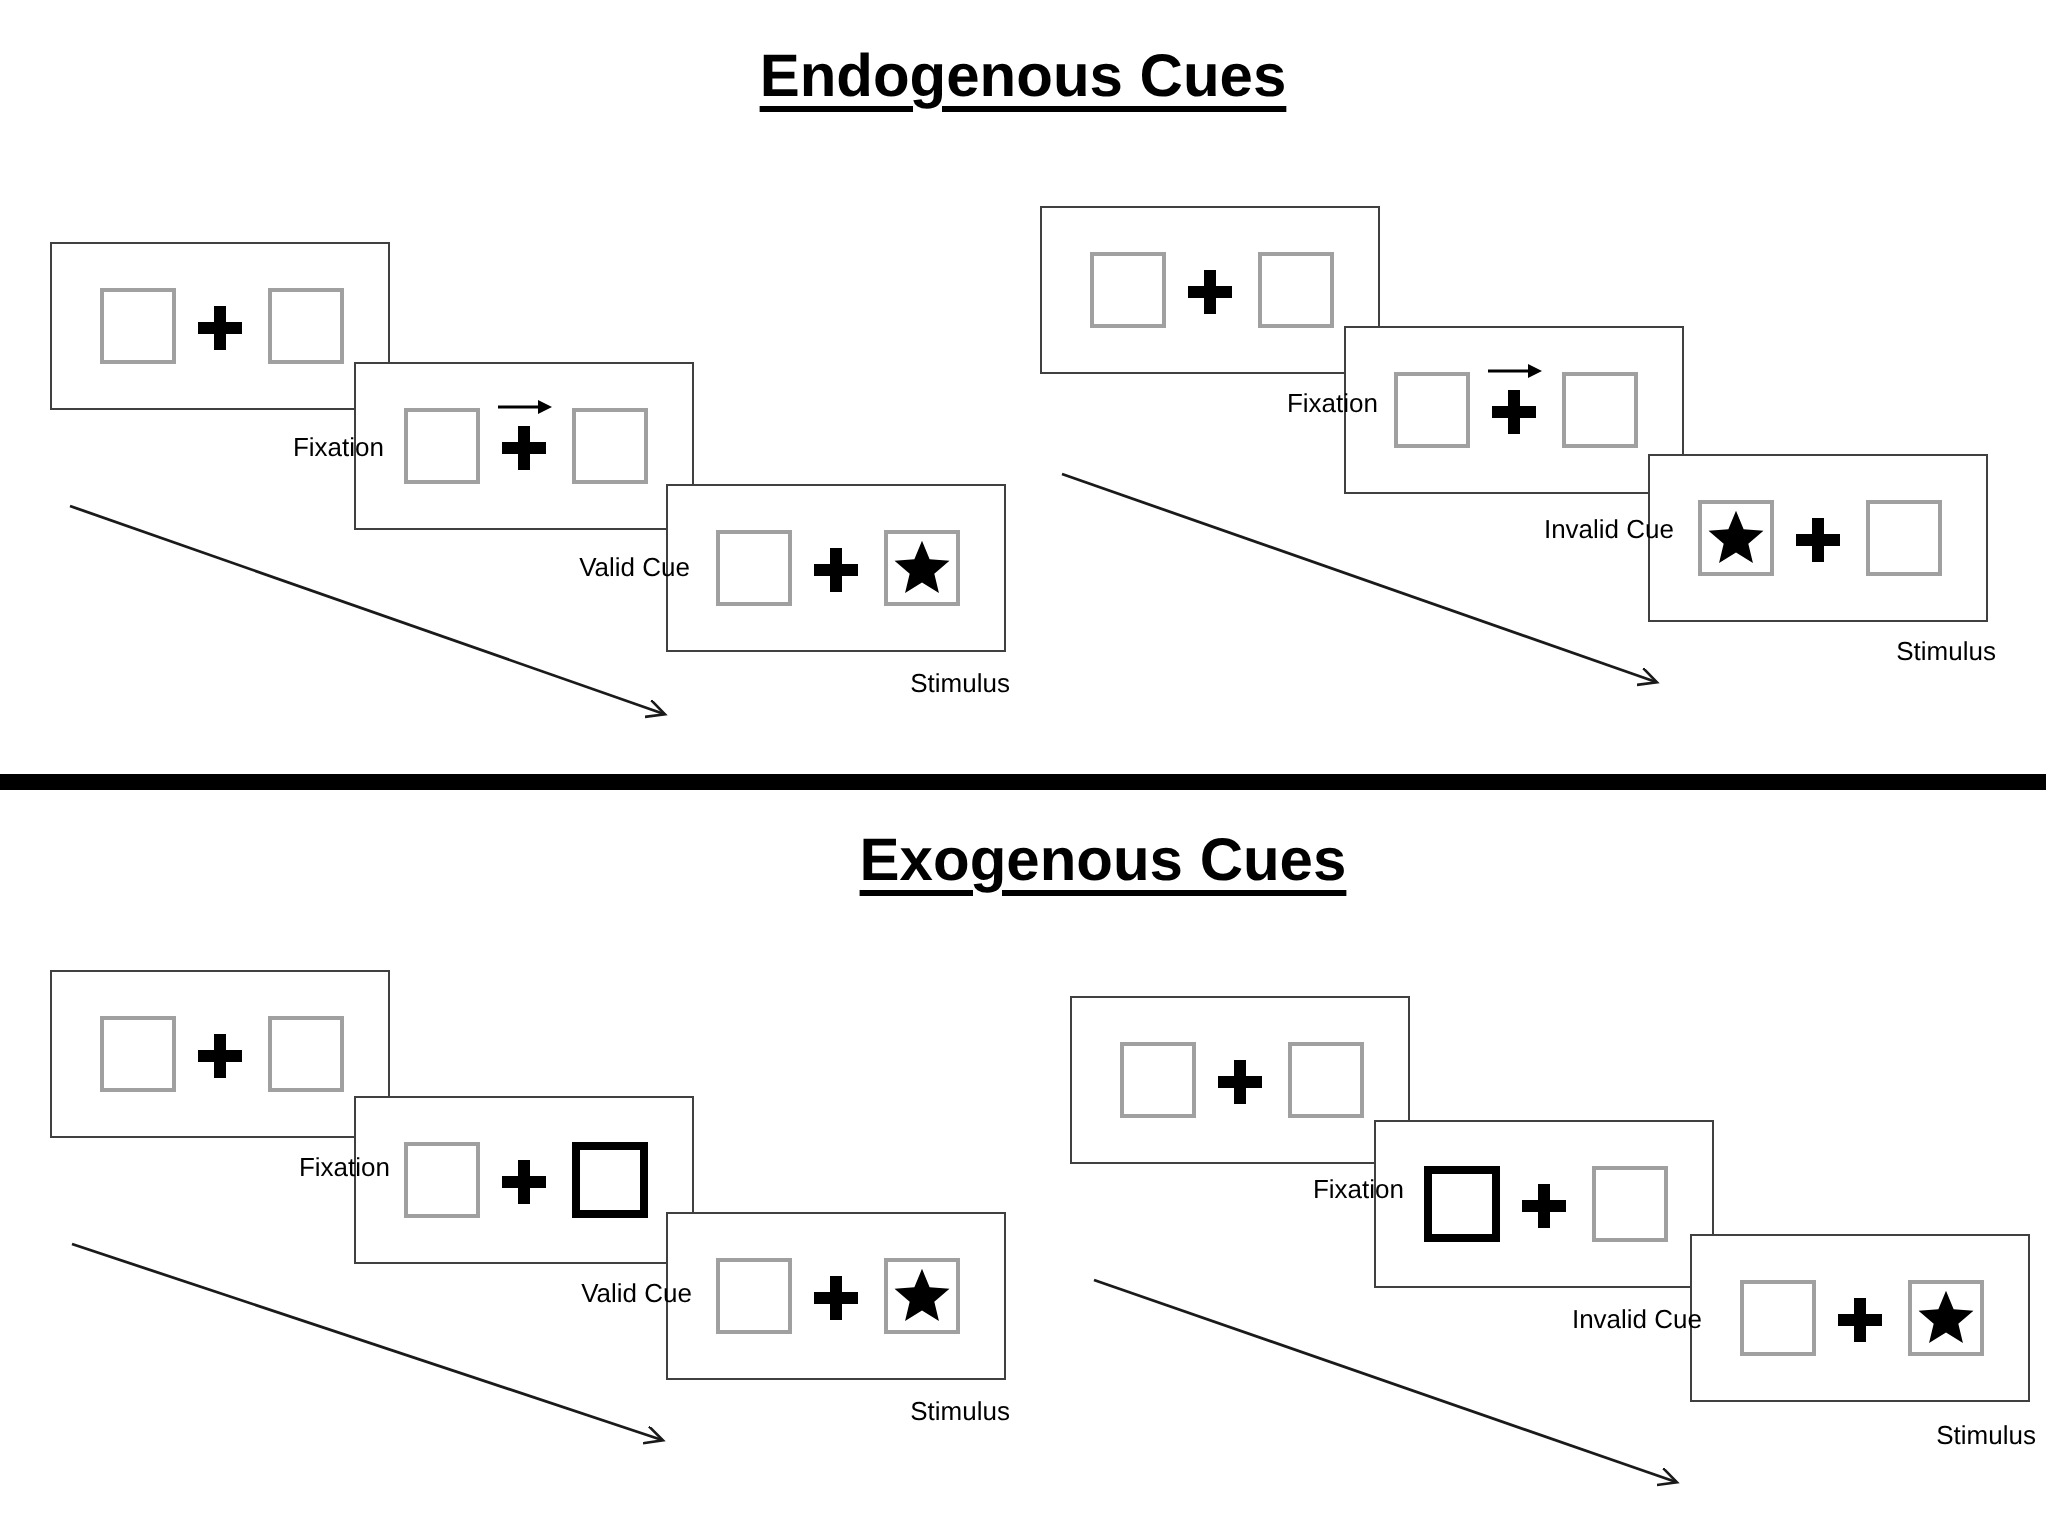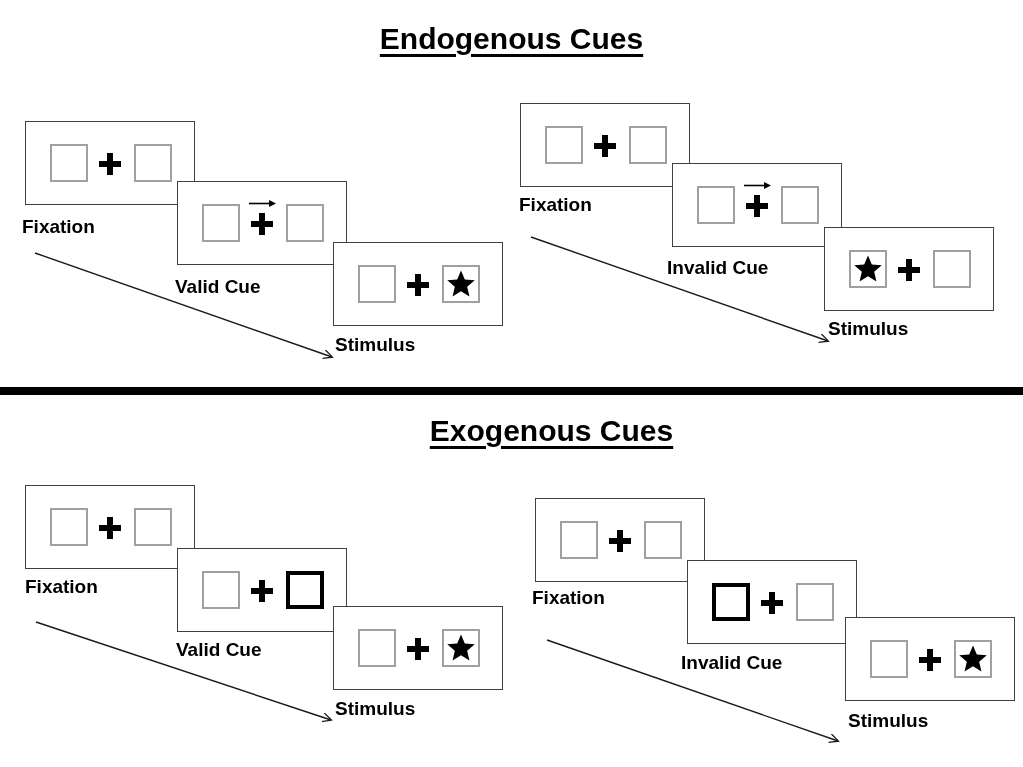--- a/index.html
+++ b/index.html
@@ -23,22 +23,22 @@
     position:absolute;top:22px;width:38px;height:38px;
     border:2px solid #a0a0a0;background:#fff;box-sizing:border-box;
   }
   .sq-l{left:24px;}
   .sq-r{left:108px;}
   .sq.bold{border:4px solid #000;}
   .plus{position:absolute;left:73px;top:31px;width:22px;height:22px;}
   .cue-arrow{position:absolute;left:71px;top:17px;width:27px;height:9px;}
   .star{position:absolute;left:1px;top:1px;width:32px;height:32px;}
   .flabel{
-    position:absolute;width:170px;text-align:left;
-    font-size:19px;font-weight:bold;white-space:nowrap;
+    position:absolute;width:170px;text-align:right;
+    font-size:13px;font-weight:normal;white-space:nowrap;
   }
   .arrows{position:absolute;left:0;top:0;width:1023px;height:767px;pointer-events:none;}
 </style>
 </head>
 <body>
 
 <div class="canvas">
 
   <div class="title title-endo">Endogenous Cues</div>
   <div class="divider"></div>

